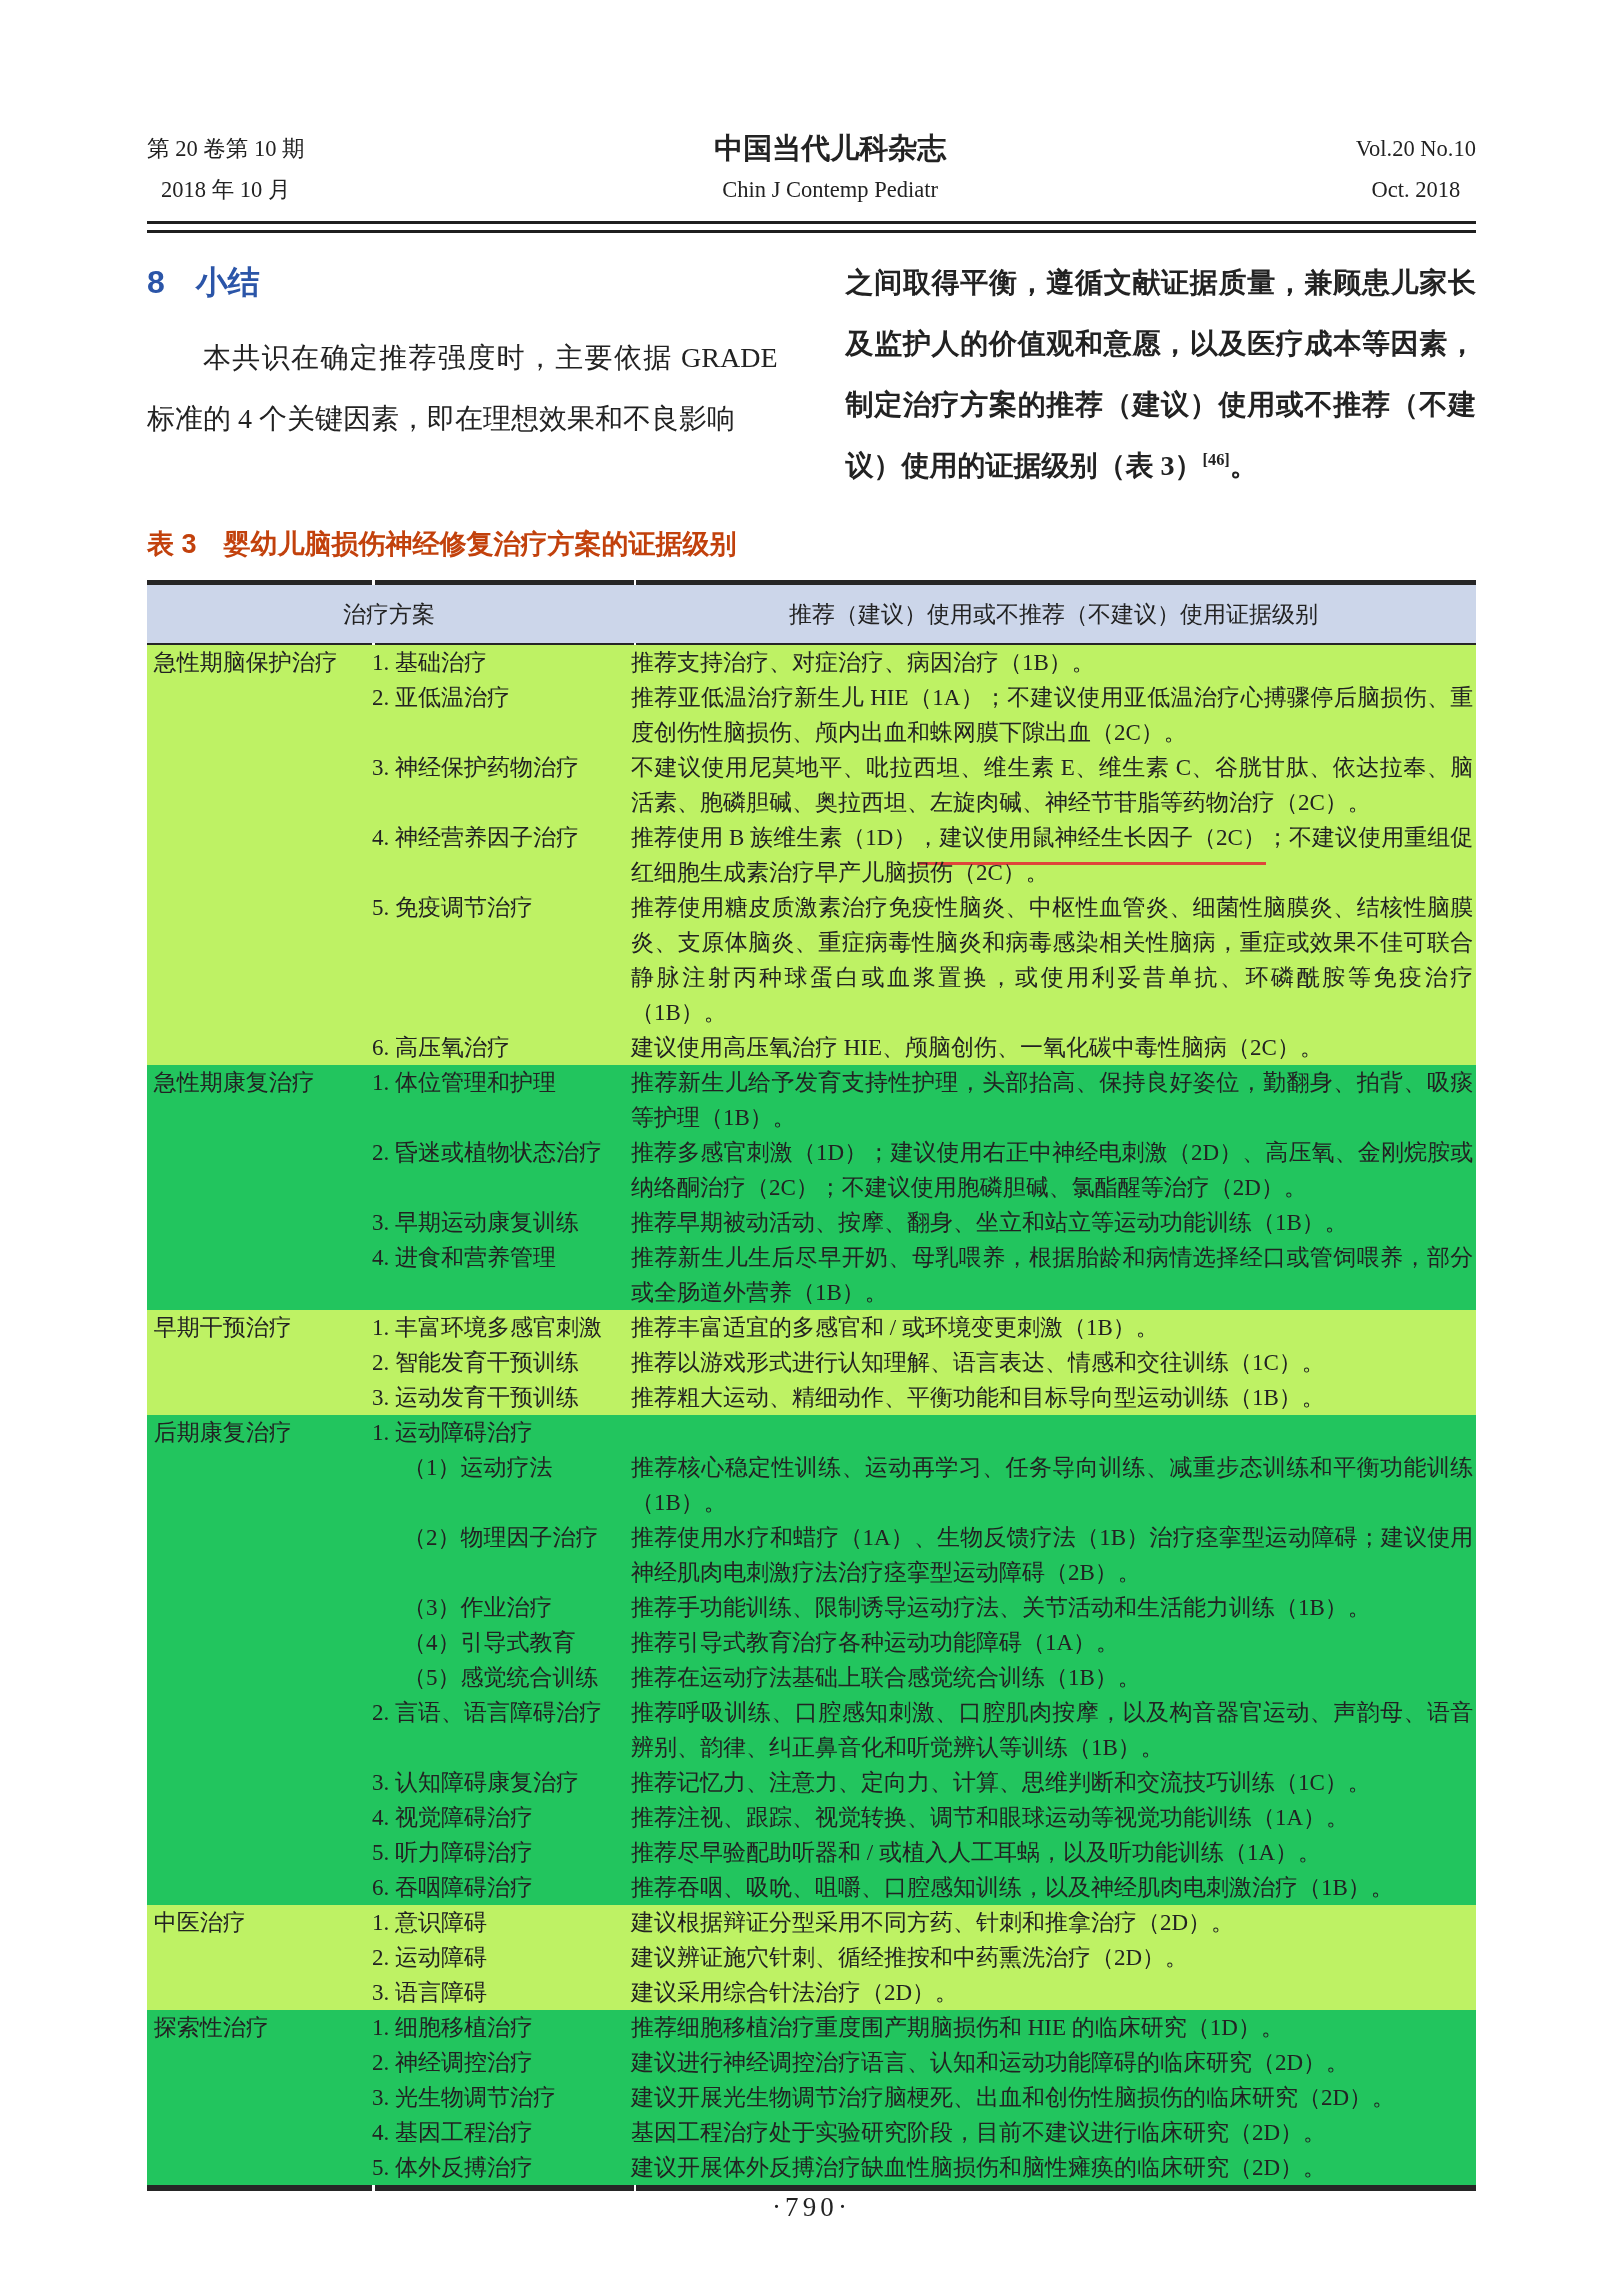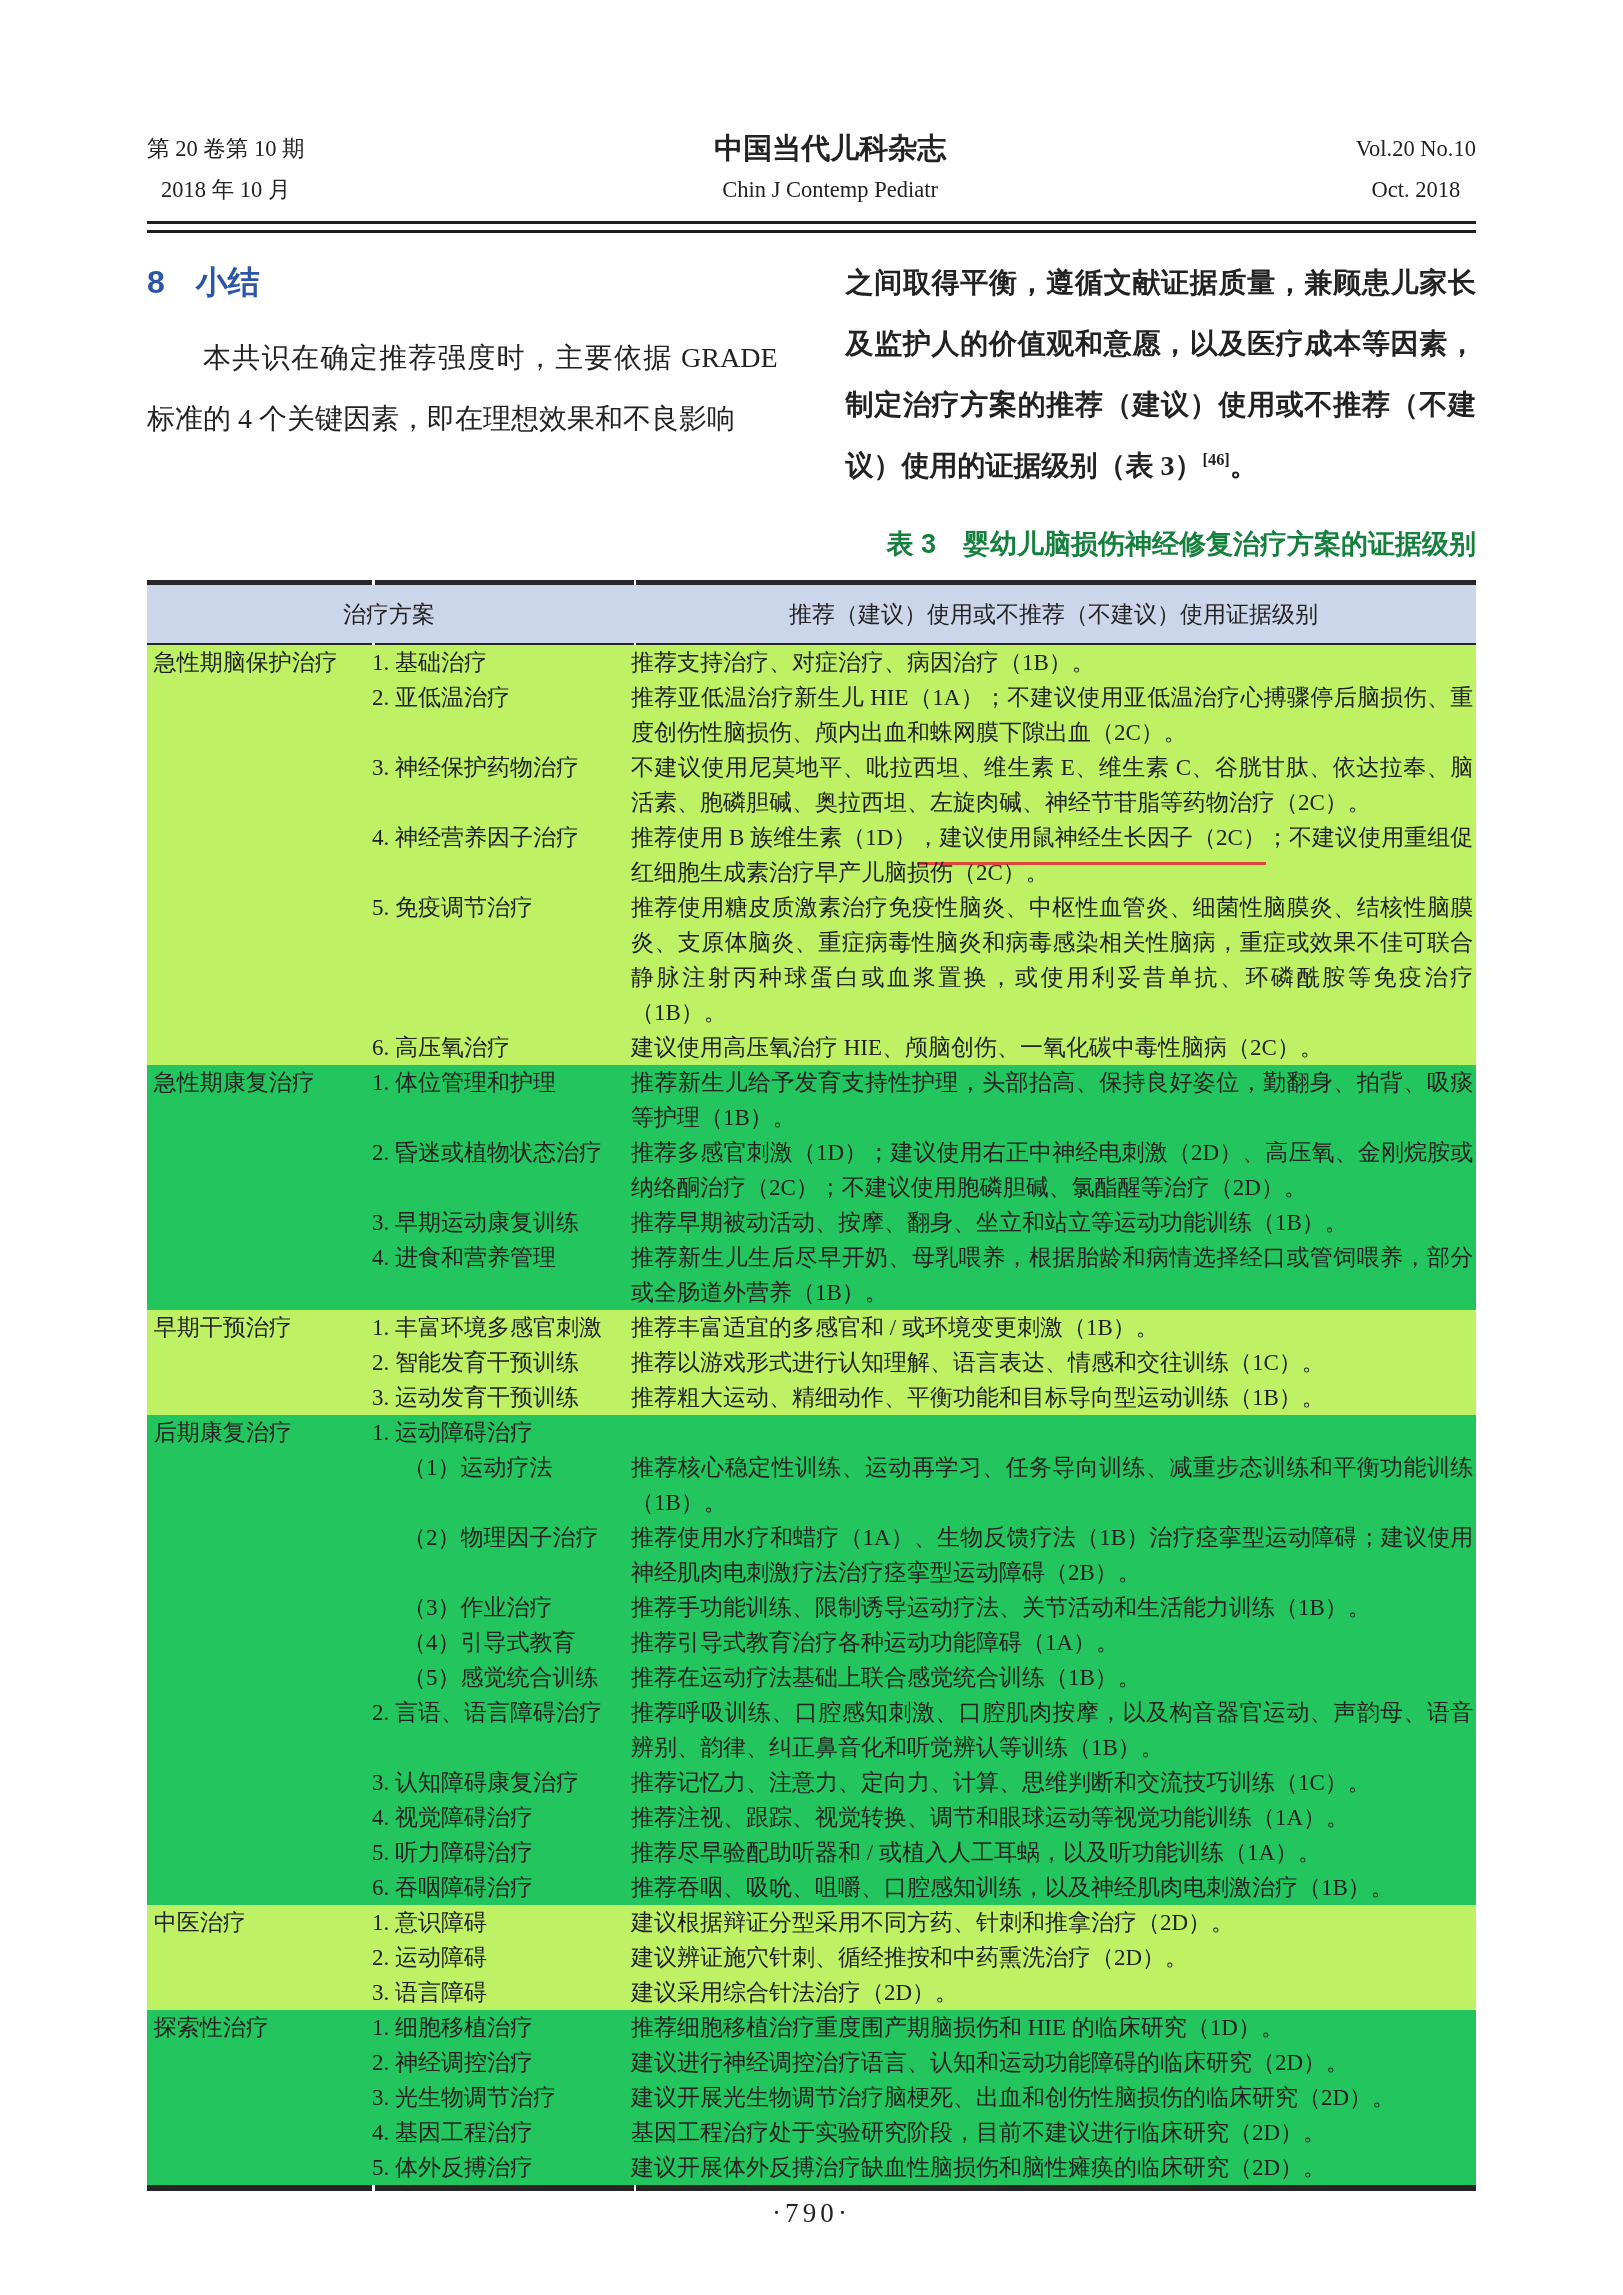--- a/index.html
+++ b/index.html
@@ -18,23 +18,23 @@
   
   .columns{display:flex;gap:68px;margin-top:19px;}
   .col{width:631px;font-size:28px;line-height:61px;text-align:justify;}
   .sec-heading{display:flex;gap:31px;align-items:baseline;
     font-family:"Liberation Sans","DejaVu Sans",sans-serif;font-weight:bold;
     font-size:32px;color:#2b55a8;margin:9.5px 0 24.5px 0;line-height:41px;}
   .para-indent{text-indent:2em;margin:0;}
   .para{margin:0;font-weight:bold;}
   sup{font-size:16.4px;line-height:0;}
   
-  .table-title{margin:30px 0 17.7px 0;text-align:right;
+  .table-title{margin:30px 0 17.7px 0;text-align:left;
     font-family:"Liberation Sans","DejaVu Sans",sans-serif;font-weight:bold;
-    font-size:27px;color:#15803d;}
+    font-size:27px;color:#c2410c;}
   .datatable{width:100%;}
   .rule{display:flex;gap:2.7px;}
   .rule span{background:#262626;height:100%;display:block;}
   .rule .seg1{width:225px;}
   .rule .seg2{width:259px;}
   .rule .seg3{flex:1;}
   .rule.thick{height:5.5px;}
   .rule.thin{height:2px;}
   .thead{display:flex;background:#ccd6ea;font-size:23px;line-height:35px;padding:11.6px 0;}
   .h-left{width:484px;text-align:center;}
@@ -43,21 +43,21 @@
   .tsection{background:#bef264;}
   .tsection.shaded{background:#22c55e;}
   .trow{display:flex;}
   .cell{box-sizing:border-box;}
   .c-cat{width:225px;padding-left:6.8px;}
   .c-item{width:259px;}
   .c-item.indent{padding-left:31px;}
   .c-desc{flex:1;text-align:justify;padding-right:2.7px;}
   .red-underline{border-bottom:3.4px solid #df453a;padding-bottom:12px;}
   
-  .page-footer{position:absolute;left:0;bottom:66px;width:100%;
+  .page-footer{position:absolute;left:0;bottom:72px;width:100%;
     text-align:center;font-size:27px;letter-spacing:4.1px;}
 </style>
 </head>
 <body>
 
 <div class="page">
 
   <div class="journal-header">
     <div class="jh-block">
       <div>第 20 卷第 10 期</div>

